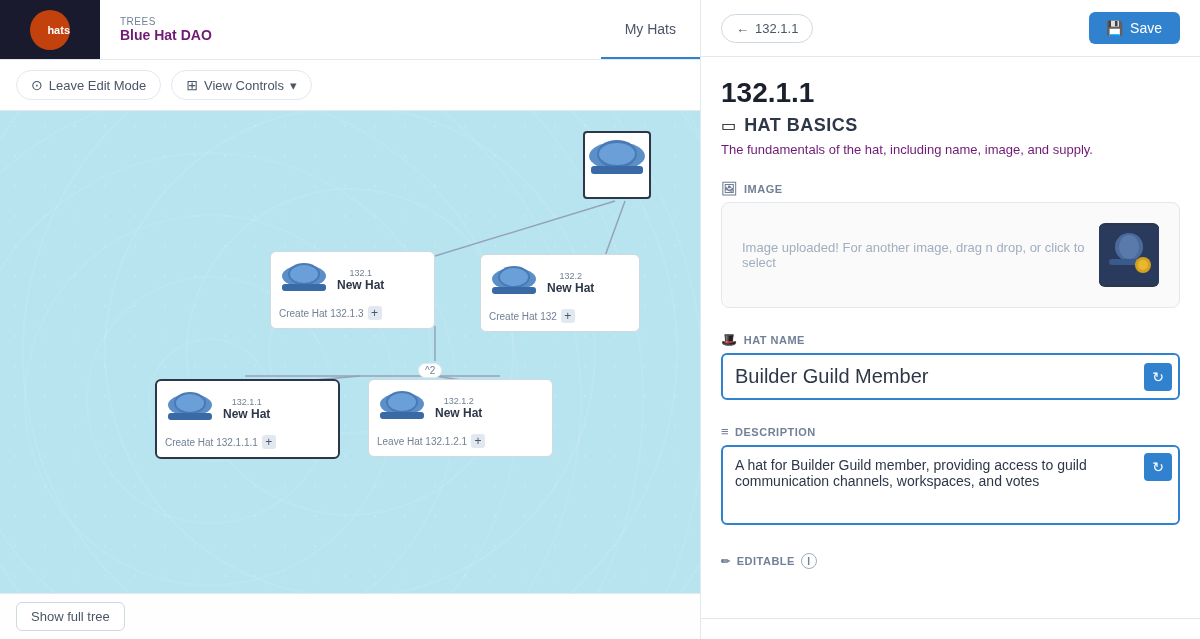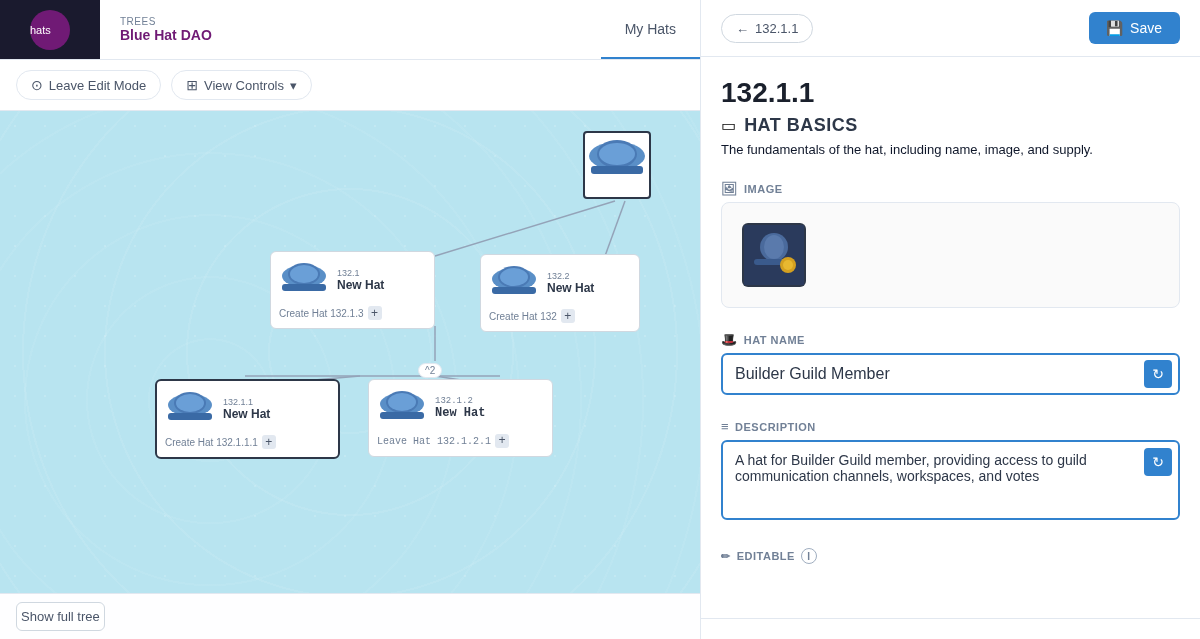--- a/index.html
+++ b/index.html
@@ -4,75 +4,75 @@
   <style>
     * { box-sizing: border-box; margin: 0; padding: 0; }
     body { font-family: -apple-system, BlinkMacSystemFont, 'Segoe UI', sans-serif; background: #f0f4f8; display: flex; height: 639px; overflow: hidden; }
 
     
     .left-panel { width: 700px; display: flex; flex-direction: column; height: 100%; }
 
     
     .header { background: white; display: flex; align-items: center; border-bottom: 1px solid #e2e8f0; height: 60px; }
     .logo-area { width: 100px; display: flex; align-items: center; justify-content: center; flex-direction: column; background: #1a1a2e; height: 100%; padding: 8px; }
-    .logo-circle { width: 40px; height: 40px; background: #701a75; border-radius: 50%; display: flex; align-items: center; justify-content: flex-start; color: white; font-size: 11px; font-weight: normal; }
+    .logo-circle { width: 40px; height: 40px; background: #c2410c; border-radius: 50%; display: flex; align-items: center; justify-content: flex-end; color: white; font-size: 11px; font-weight: bold; }
     .header-middle { flex: 1; padding: 0 20px; }
     .trees-label { font-size: 10px; color: #718096; text-transform: uppercase; letter-spacing: 0.5px; }
     .dao-name { font-size: 14px; font-weight: 600; color: #701a75; }
     .my-hats-btn { padding: 0 24px; font-size: 14px; font-weight: 500; color: #4a5568; border-bottom: 2px solid #3182ce; height: 100%; display: flex; align-items: center; }
 
     
     .toolbar { background: white; padding: 10px 16px; display: flex; gap: 10px; border-bottom: 1px solid #e2e8f0; }
     .toolbar-btn { display: flex; align-items: center; gap: 6px; padding: 6px 14px; border: 1px solid #e2e8f0; border-radius: 20px; font-size: 13px; color: #4a5568; background: white; cursor: pointer; }
     .toolbar-btn .icon { font-size: 14px; }
 
     
-    .canvas { flex: 1; background: #b8e4f0; background-image: radial-gradient(circle, rgba(255,255,255,0.15) 1px, transparent 1px); background-size: 30px 30px; position: relative; overflow: hidden; }
+    .canvas { flex: 1; background: #b8e4f0; background-image: radial-gradient(circle, rgba(255,255,255,0.15) 1px, transparent 1px); background-size: 30px 30px; position: relative; overflow: hidden; text-align: center; }
     
     .hat-node { position: absolute; background: white; border: 1px solid #d0d8e0; border-radius: 6px; padding: 8px; display: flex; flex-direction: column; }
     .hat-node.selected { border: 2px solid #2d3748; }
     .hat-node-inner { display: flex; align-items: center; gap: 8px; }
     .hat-info { display: flex; flex-direction: column; }
     .hat-id { font-size: 9px; color: #718096; }
     .hat-name { font-size: 12px; font-weight: 600; color: #2d3748; }
     .create-hat-btn { margin-top: 6px; font-size: 10px; color: #718096; display: flex; align-items: center; gap: 4px; }
     .create-hat-btn .plus { width: 14px; height: 14px; background: #e2e8f0; border-radius: 3px; display: flex; align-items: center; justify-content: center; font-size: 12px; color: #4a5568; }
 
     
     .tree-svg { position: absolute; top: 0; left: 0; width: 100%; height: 100%; pointer-events: none; }
 
     
     .bottom-bar { background: rgba(255,255,255,0.9); padding: 8px 16px; border-top: 1px solid #e2e8f0; }
-    .show-tree-btn { padding: 6px 4px; border: 1px solid #d0d8e0; border-radius: 6px; background: white; font-size: 13px; color: #4a5568; cursor: pointer; }
+    .show-tree-btn { padding: 6px 14px; border: 1px solid #d0d8e0; border-radius: 6px; background: white; font-size: 13px; color: #4a5568; cursor: pointer; }
 
     
     .right-panel { flex: 1; background: white; border-left: 1px solid #e2e8f0; display: flex; flex-direction: column; overflow-y: auto; }
     .right-header { padding: 12px 20px; display: flex; align-items: center; justify-content: space-between; border-bottom: 1px solid #e2e8f0; }
     .back-btn { display: flex; align-items: center; gap: 6px; padding: 6px 14px; border: 1px solid #d0d8e0; border-radius: 20px; font-size: 13px; color: #4a5568; background: white; cursor: pointer; }
     .save-btn { display: flex; align-items: center; gap: 6px; padding: 8px 18px; background: #3182ce; color: white; border: none; border-radius: 6px; font-size: 14px; font-weight: 500; cursor: pointer; }
 
     .right-content { padding: 20px; flex: 1; }
     .hat-title { font-size: 28px; font-weight: 700; color: #1a202c; margin-bottom: 6px; }
     .local-notice { font-size: 13px; color: #718096; margin-bottom: 20px; }
 
     .section { margin-bottom: 24px; }
     .section-header { display: flex; align-items: center; gap: 8px; margin-bottom: 6px; }
     .section-icon { font-size: 16px; }
     .section-title { font-size: 18px; font-weight: 700; color: #2d3748; text-transform: uppercase; letter-spacing: 0.5px; }
-    .section-desc { font-size: 13px; color: #0f172a; margin-bottom: 12px; }
+    .section-desc { font-size: 13px; color: #701a75; margin-bottom: 12px; }
 
     .field-label { font-size: 11px; font-weight: 600; color: #718096; text-transform: uppercase; letter-spacing: 0.5px; margin-bottom: 6px; display: flex; align-items: center; gap: 6px; }
     .field-label .icon { font-size: 13px; }
 
     .image-upload-area { border: 1px solid #e2e8f0; border-radius: 8px; padding: 20px; display: flex; align-items: center; justify-content: space-between; background: #fafafa; margin-bottom: 16px; }
     .image-placeholder-text { color: #a0aec0; font-size: 13px; }
     .image-preview { width: 64px; height: 64px; border-radius: 6px; overflow: hidden; background: #2d3748; display: flex; align-items: center; justify-content: center; }
     .image-preview-inner { width: 60px; height: 60px; background: linear-gradient(135deg, #2d3748 0%, #4a5568 50%, #d4a855 100%); border-radius: 4px; position: relative; }
 
-    .text-input { width: 100%; padding: 10px 40px 10px 12px; border: 2px solid #3182ce; border-radius: 6px; font-size: 16px; color: #2d3748; background: white; position: relative; }
+    .text-input { width: 100%; padding: 10px 40px 10px 12px; border: 2px solid #3182ce; border-radius: 6px; font-size: 20px; color: #2d3748; background: white; position: relative; }
     .input-wrapper { position: relative; margin-bottom: 16px; }
     .input-refresh { position: absolute; right: 8px; top: 50%; transform: translateY(-50%); width: 28px; height: 28px; background: #3182ce; border-radius: 4px; display: flex; align-items: center; justify-content: center; color: white; font-size: 14px; cursor: pointer; }
 
     .textarea-wrapper { position: relative; margin-bottom: 16px; }
     .text-area { width: 100%; padding: 10px 40px 10px 12px; border: 2px solid #3182ce; border-radius: 6px; font-size: 14px; color: #2d3748; background: white; height: 80px; resize: none; font-family: inherit; }
     .textarea-refresh { position: absolute; right: 8px; top: 8px; width: 28px; height: 28px; background: #3182ce; border-radius: 4px; display: flex; align-items: center; justify-content: center; color: white; font-size: 14px; cursor: pointer; }
 
     .editable-section { margin-bottom: 20px; }
     .editable-label { font-size: 11px; font-weight: 600; color: #718096; text-transform: uppercase; letter-spacing: 0.5px; display: flex; align-items: center; gap: 6px; margin-bottom: 8px; }
     .info-icon { width: 16px; height: 16px; border: 1px solid #a0aec0; border-radius: 50%; display: inline-flex; align-items: center; justify-content: center; font-size: 10px; color: #718096; }
@@ -211,21 +211,21 @@
           <span class="hat-id">132.1.1</span>
           <span class="hat-name">New Hat</span>
         </div>
       </div>
       <div class="create-hat-btn">
         <span>Create Hat 132.1.1.1</span>
         <div class="plus">+</div>
       </div>
     </div>
 
-    <div class="hat-node" style="left:368px; top:268px; width:185px;font-family:Liberation Mono, monospace;">
+    <div class="hat-node" style="left:368px; top:268px; width:185px;">
       <div class="hat-node-inner">
         <svg width="50" height="40" viewBox="0 0 50 40">
           <ellipse cx="25" cy="16" rx="22" ry="11" fill="#5a8fc7"></ellipse>
           <ellipse cx="25" cy="14" rx="16" ry="11" fill="#4a7ab5"></ellipse>
           <rect x="3" y="24" width="44" height="7" rx="3" fill="#3a6aa5"></rect>
           <ellipse cx="25" cy="14" rx="14" ry="9" fill="#6a9fd7"></ellipse>
         </svg>
         <div class="hat-info">
           <span class="hat-id">132.1.2</span>
           <span class="hat-name">New Hat</span>
@@ -268,20 +268,21 @@
       </div>
       <div class="section-desc">The fundamentals of the hat, including name, image, and supply.</div>
     </div>
 
     <div class="section">
       <div class="field-label">
         <span class="icon">🖼</span>
         <span>IMAGE</span>
       </div>
       <div class="image-upload-area">
+        <div class="image-placeholder-text">Image uploaded! For another image, drag n drop, or click to select</div>
         <div class="image-preview">
           <div class="image-preview-inner">
             <svg width="60" height="60" viewBox="0 0 60 60">
               <rect width="60" height="60" fill="#2a3a5c"></rect>
               <circle cx="30" cy="22" r="14" fill="#4a6a9c"></circle>
               <ellipse cx="30" cy="22" rx="10" ry="12" fill="#5a7aac"></ellipse>
               <rect x="10" y="34" width="40" height="6" rx="3" fill="#3a5a8c"></rect>
               <circle cx="44" cy="40" r="8" fill="#d4a020"></circle>
               <circle cx="44" cy="40" r="5" fill="#e8b830"></circle>
             </svg>

